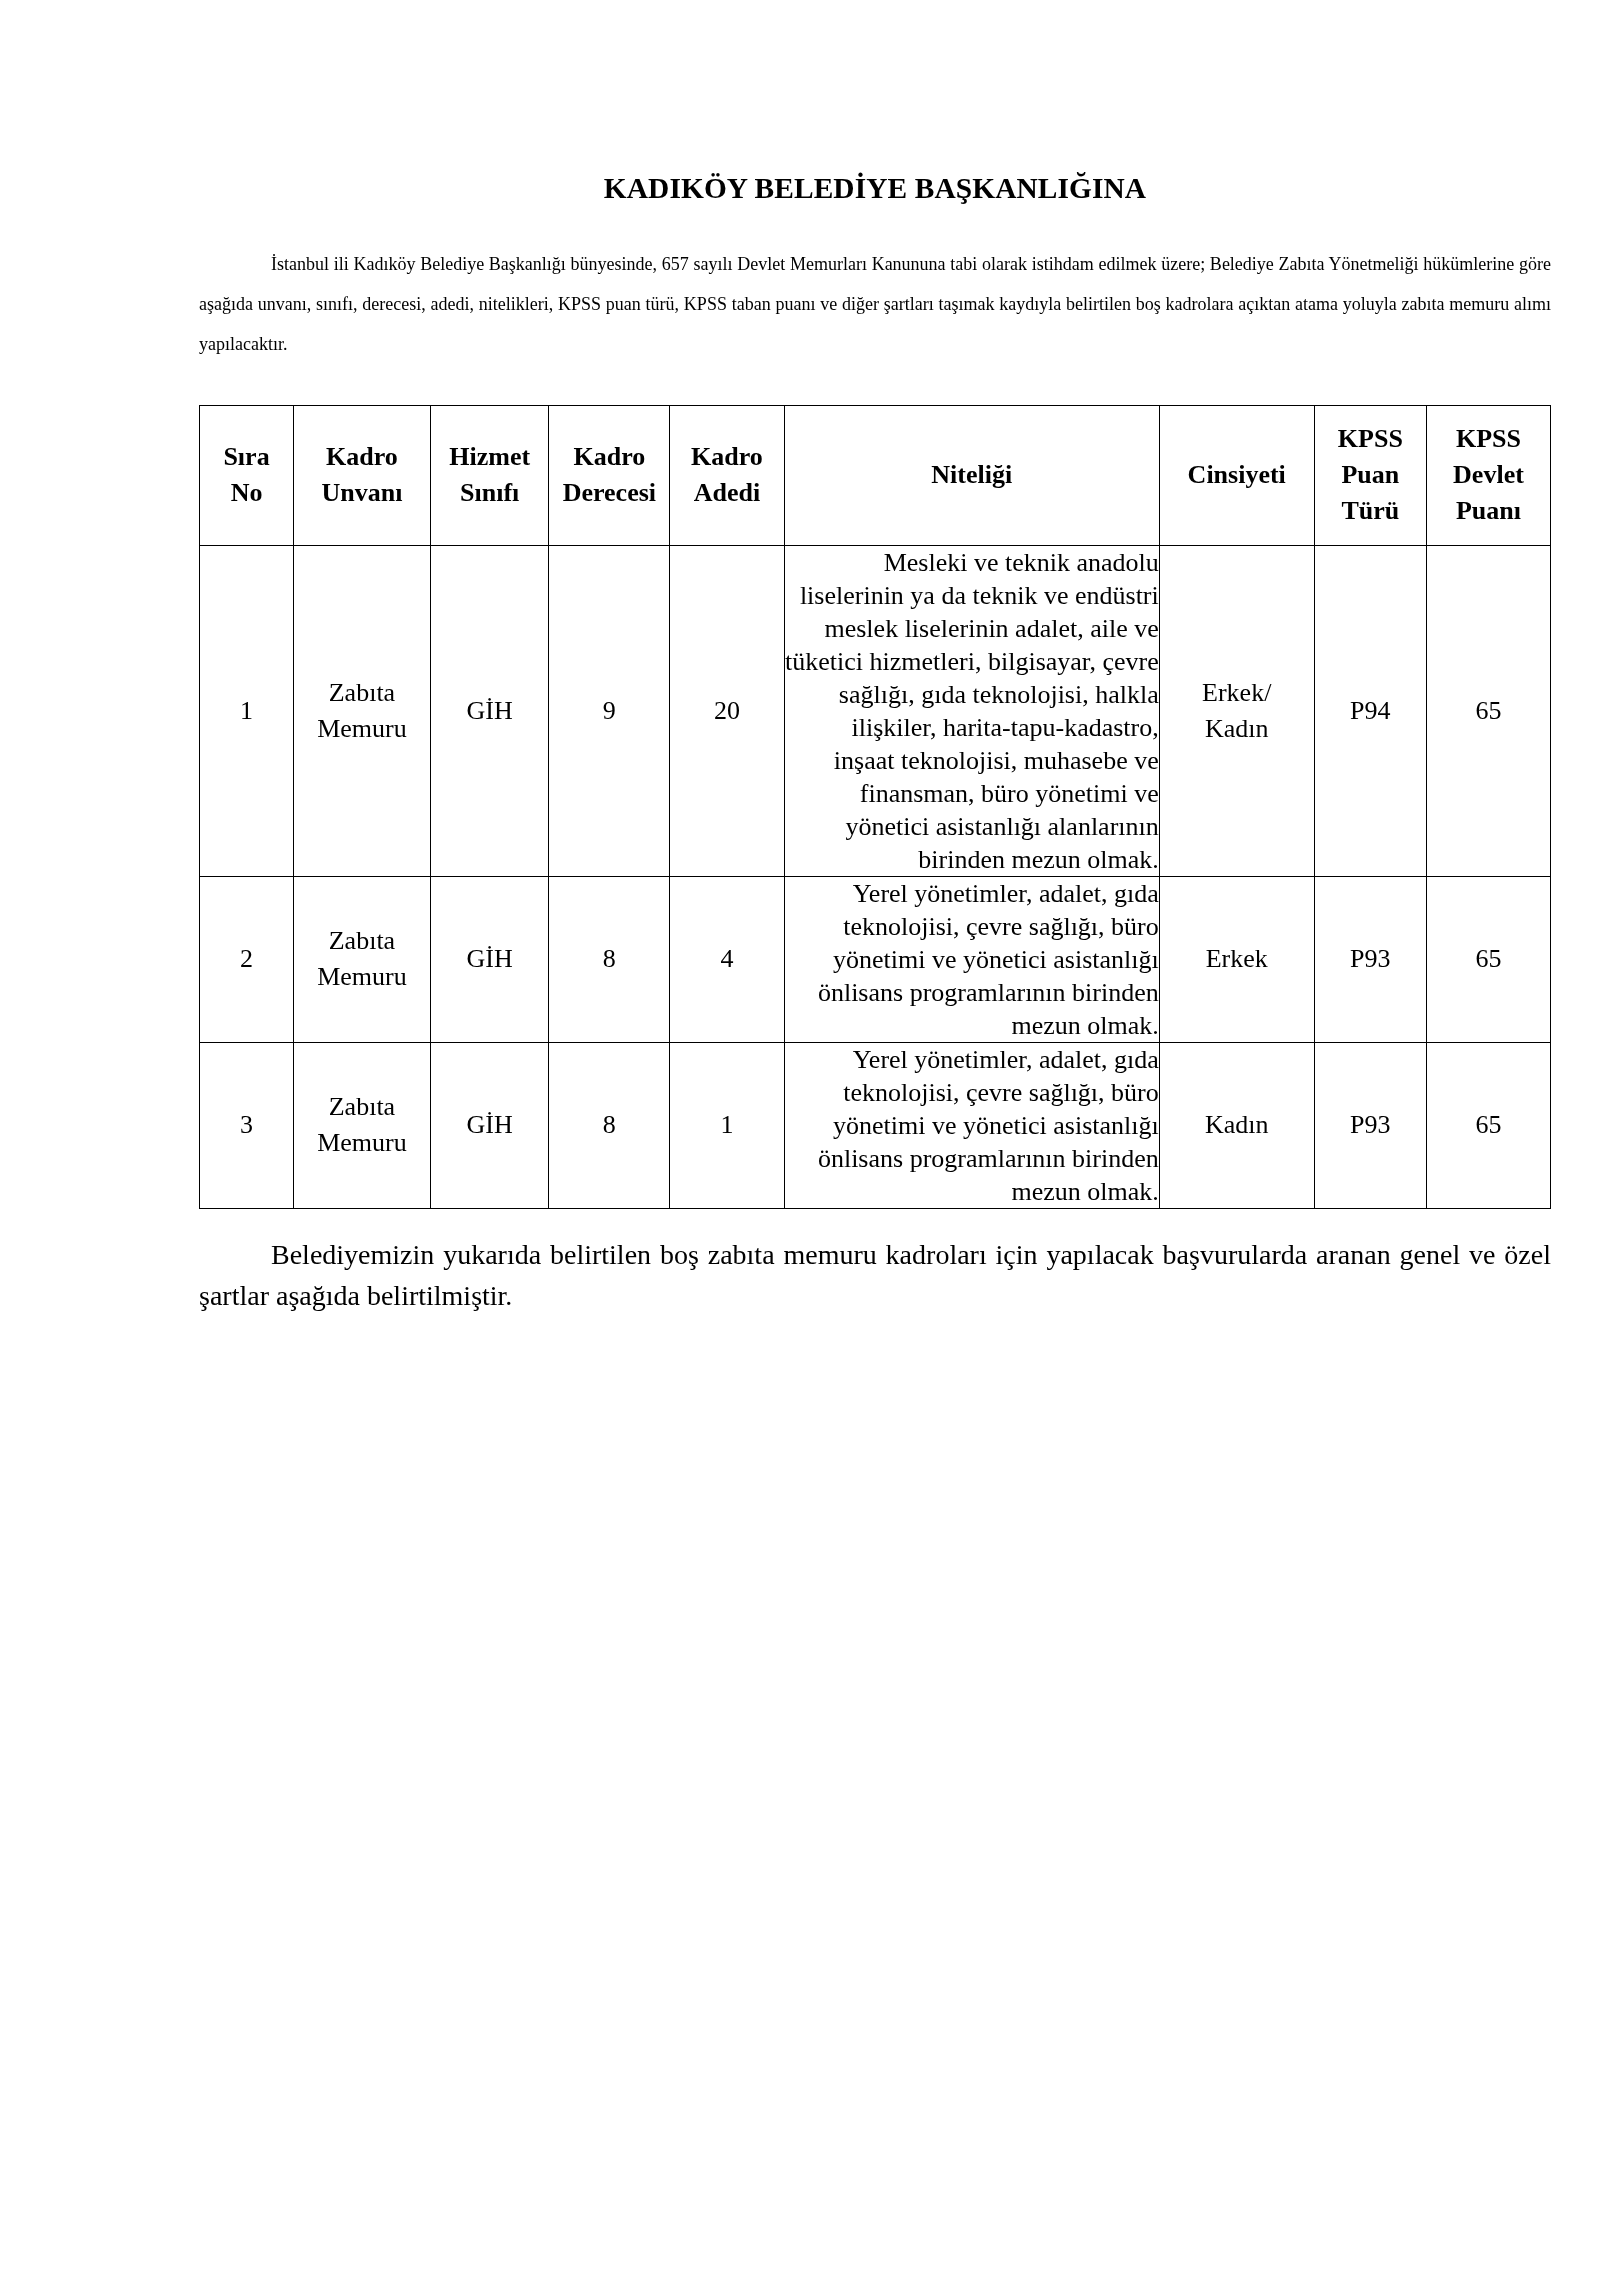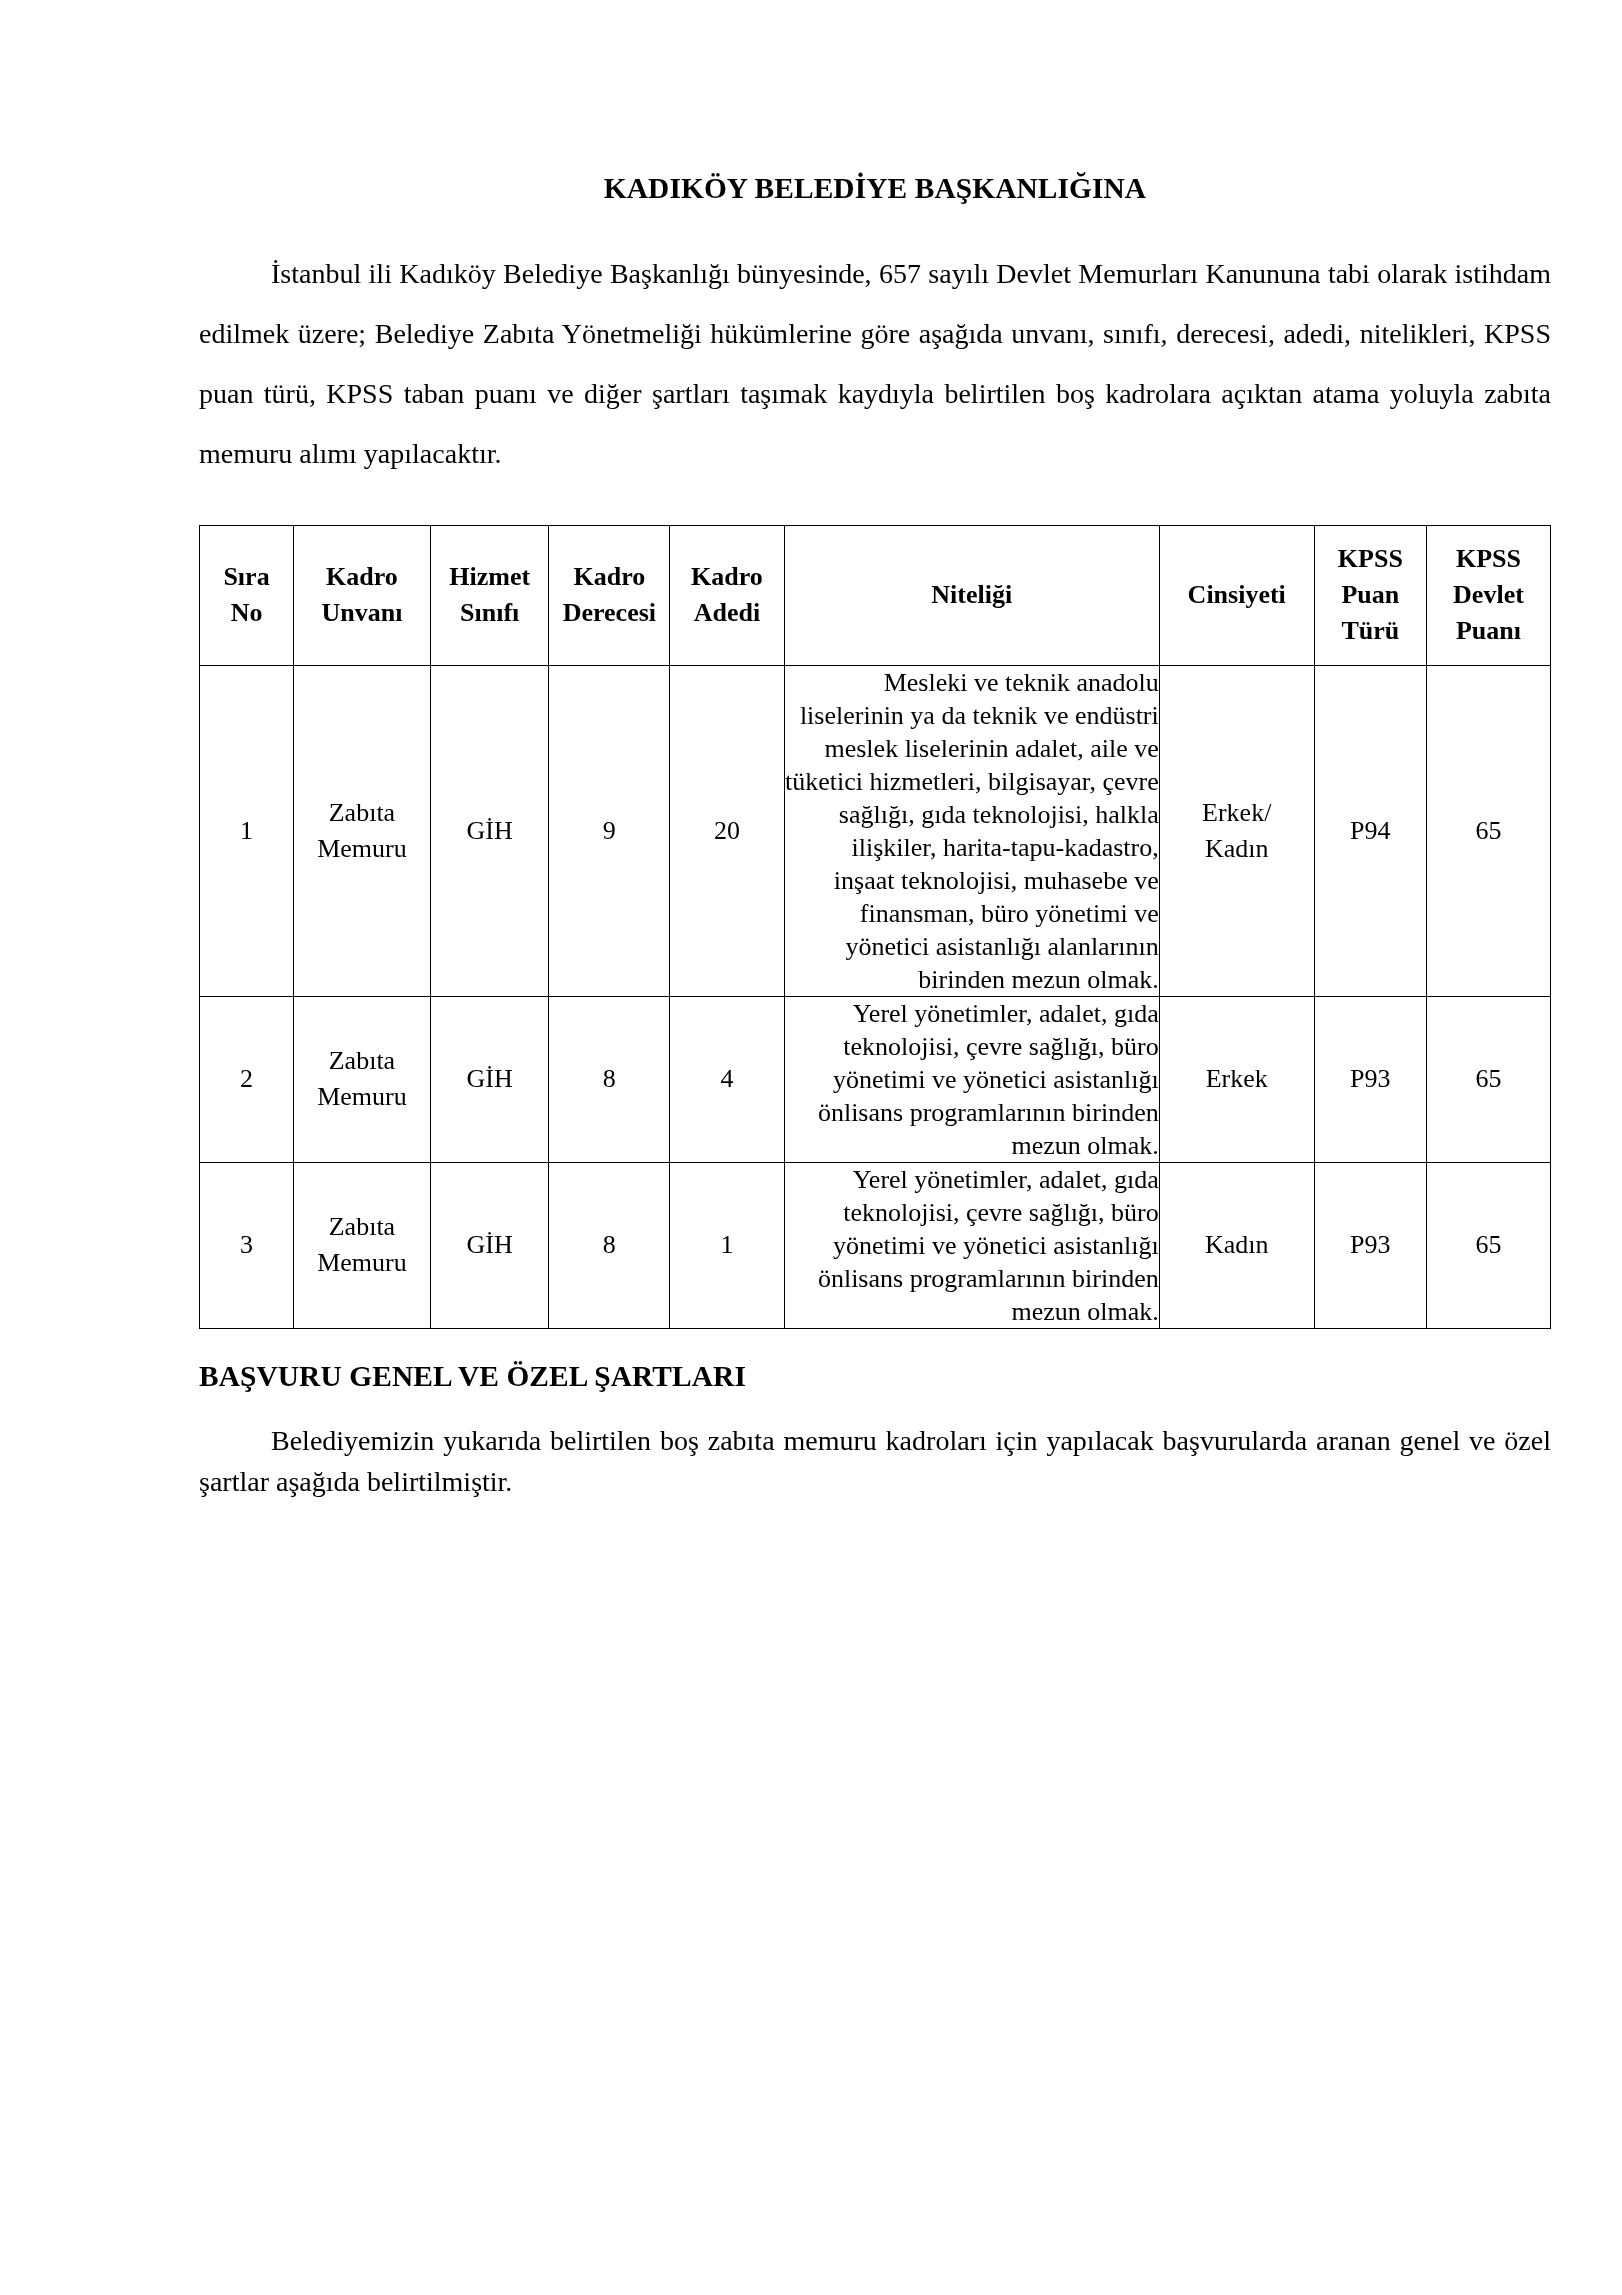--- a/index.html
+++ b/index.html
@@ -39,22 +39,22 @@
     line-height: 38px;
     letter-spacing: 0.1px;
   }
   .doc-title .line2 {
     display: block;
   }
 
   
   .intro {
     margin-top: 37px;
-    font-size: 28px;
-    line-height: 60px;
+    font-size: 18px;
+    line-height: 40px;
     text-align: justify;
     text-justify: inter-word;
     text-indent: 72px;
   }
 
   
   .table-wrap {
     margin-top: 41px;
   }
   table.kadro {
@@ -248,19 +248,18 @@
               <span class="gl">Kadın</span>
             </td>
             <td class="c-ptype">P93</td>
             <td class="c-pmin">65</td>
           </tr>
 
         </tbody>
       </table>
     </div>
 
-    <div class="section-heading">BAŞVURU GENEL VE ÖZEL ŞARTLARI</div>
 
     <p class="closing">Belediyemizin yukarıda belirtilen boş zabıta memuru kadroları için yapılacak başvurularda aranan genel ve özel şartlar aşağıda belirtilmiştir.</p>
 
   </div>
 </div>
 
 
 </body></html>

